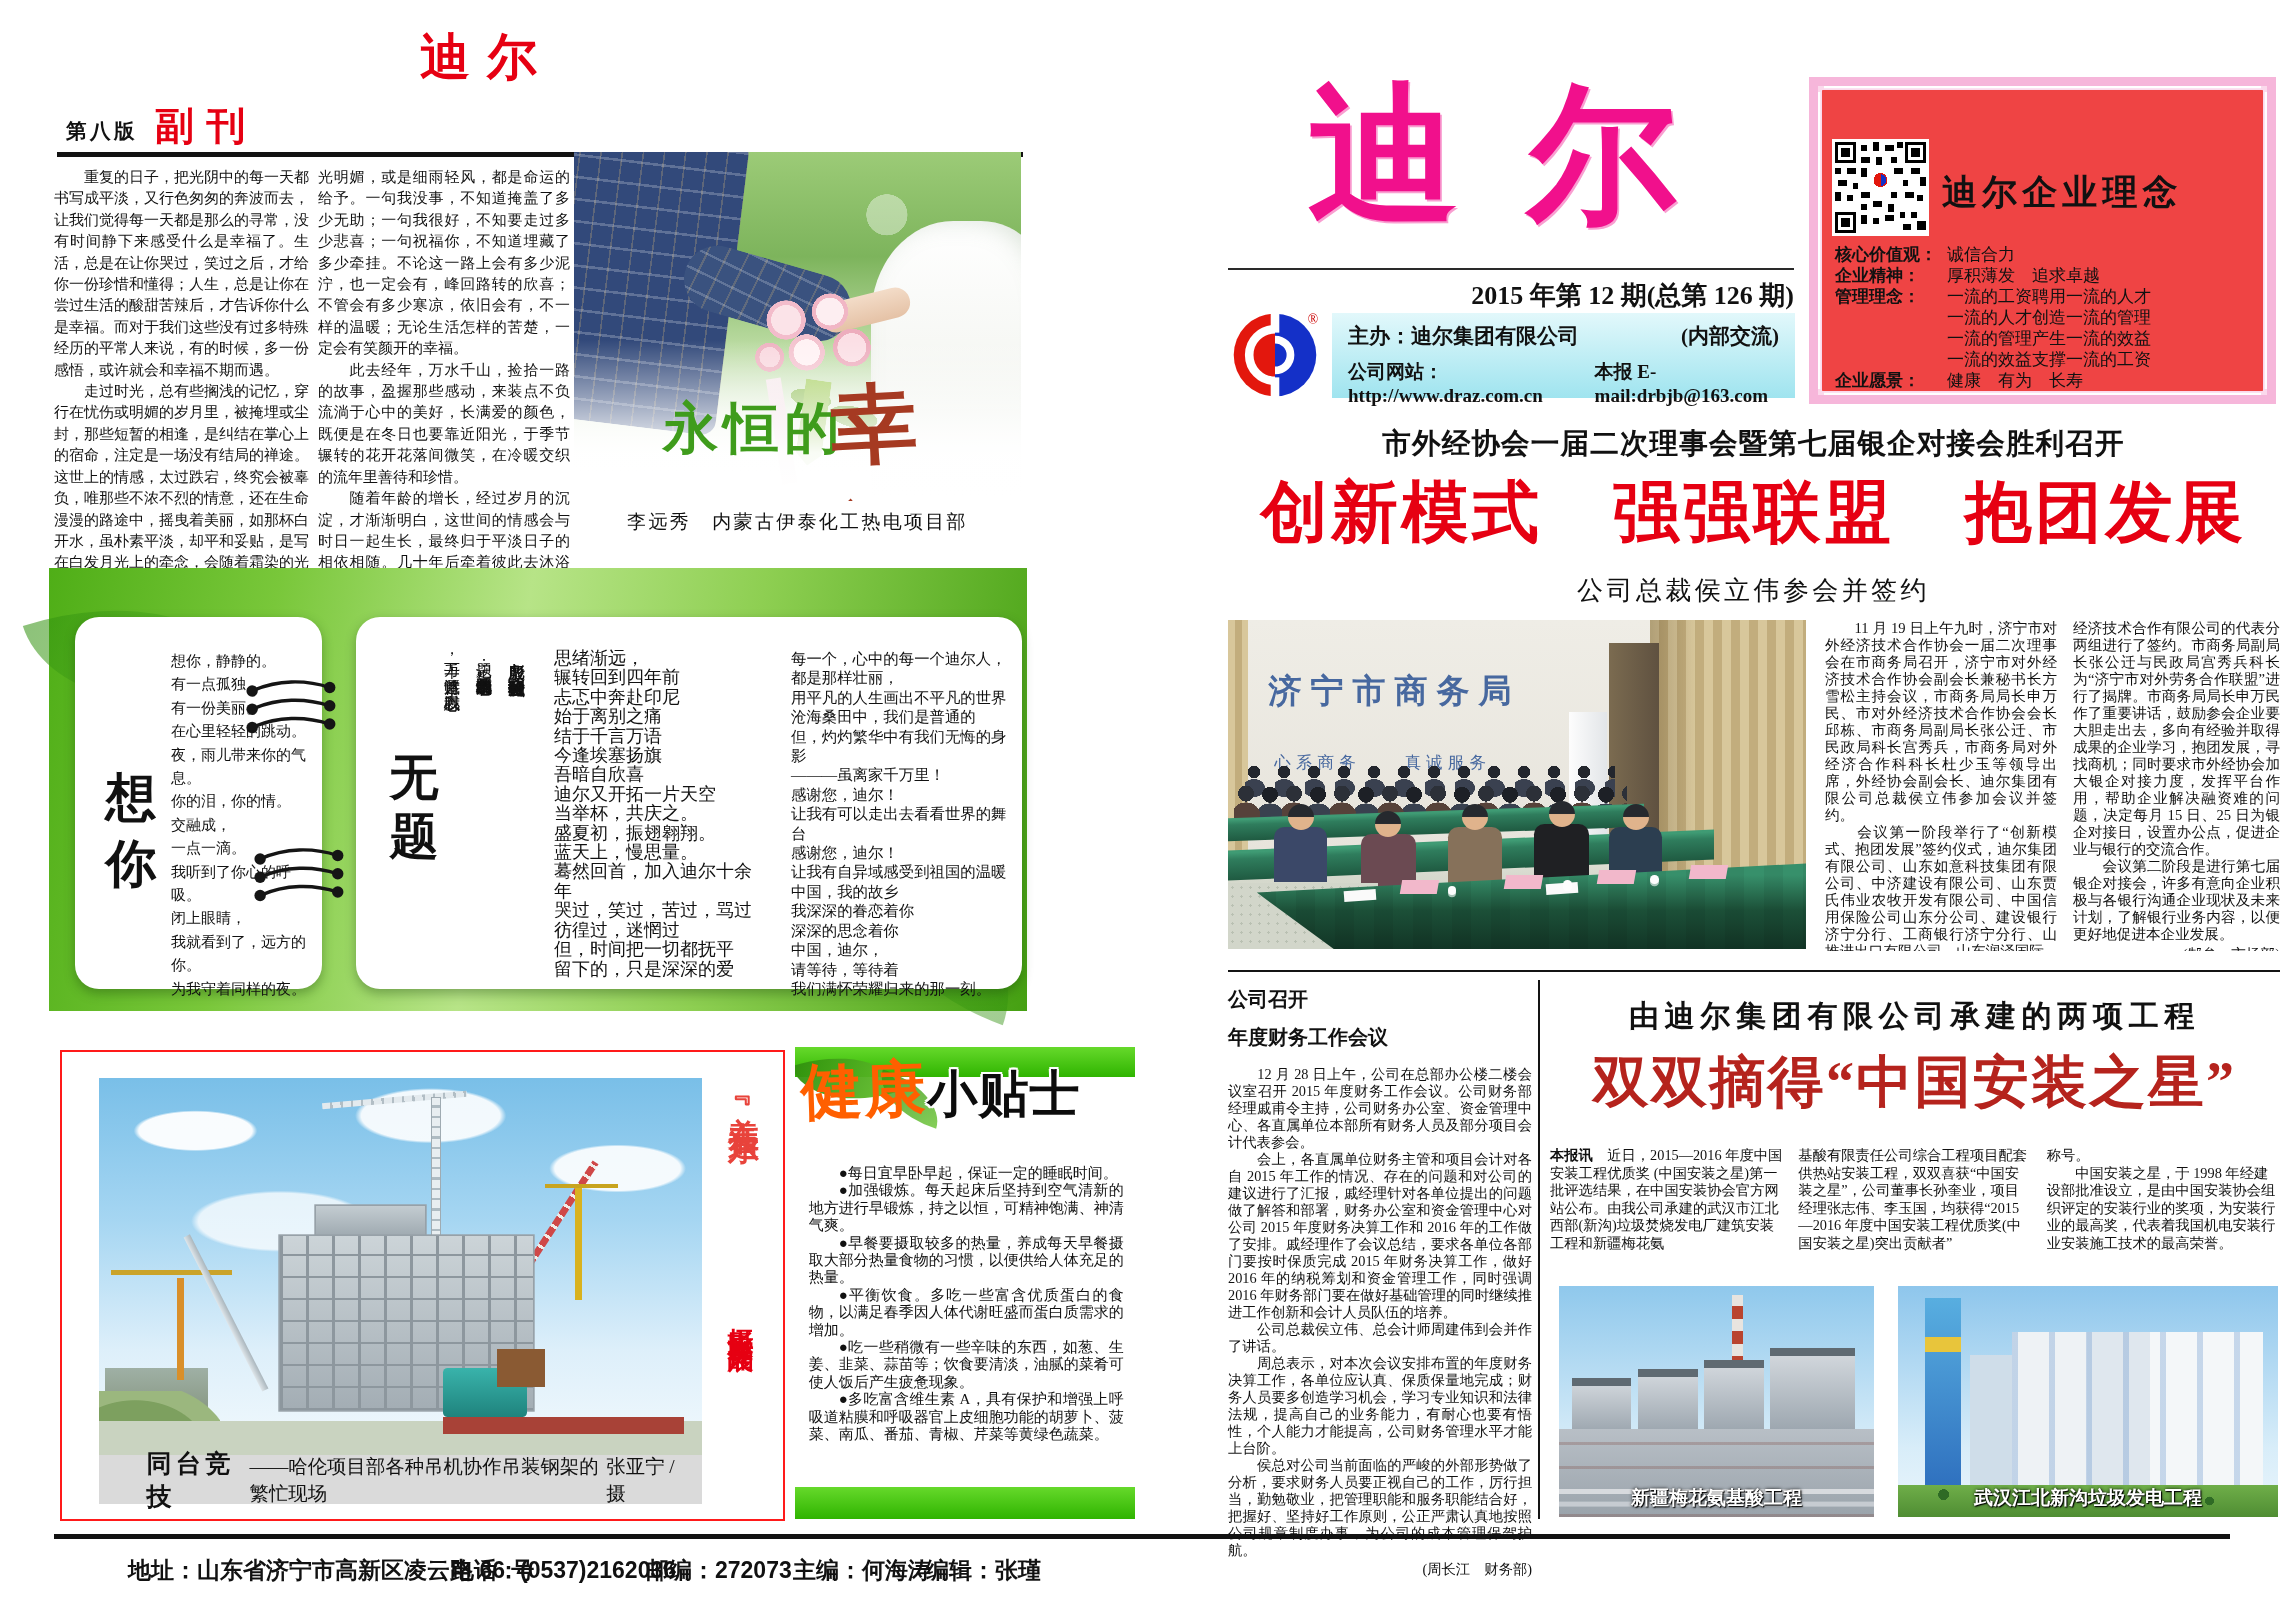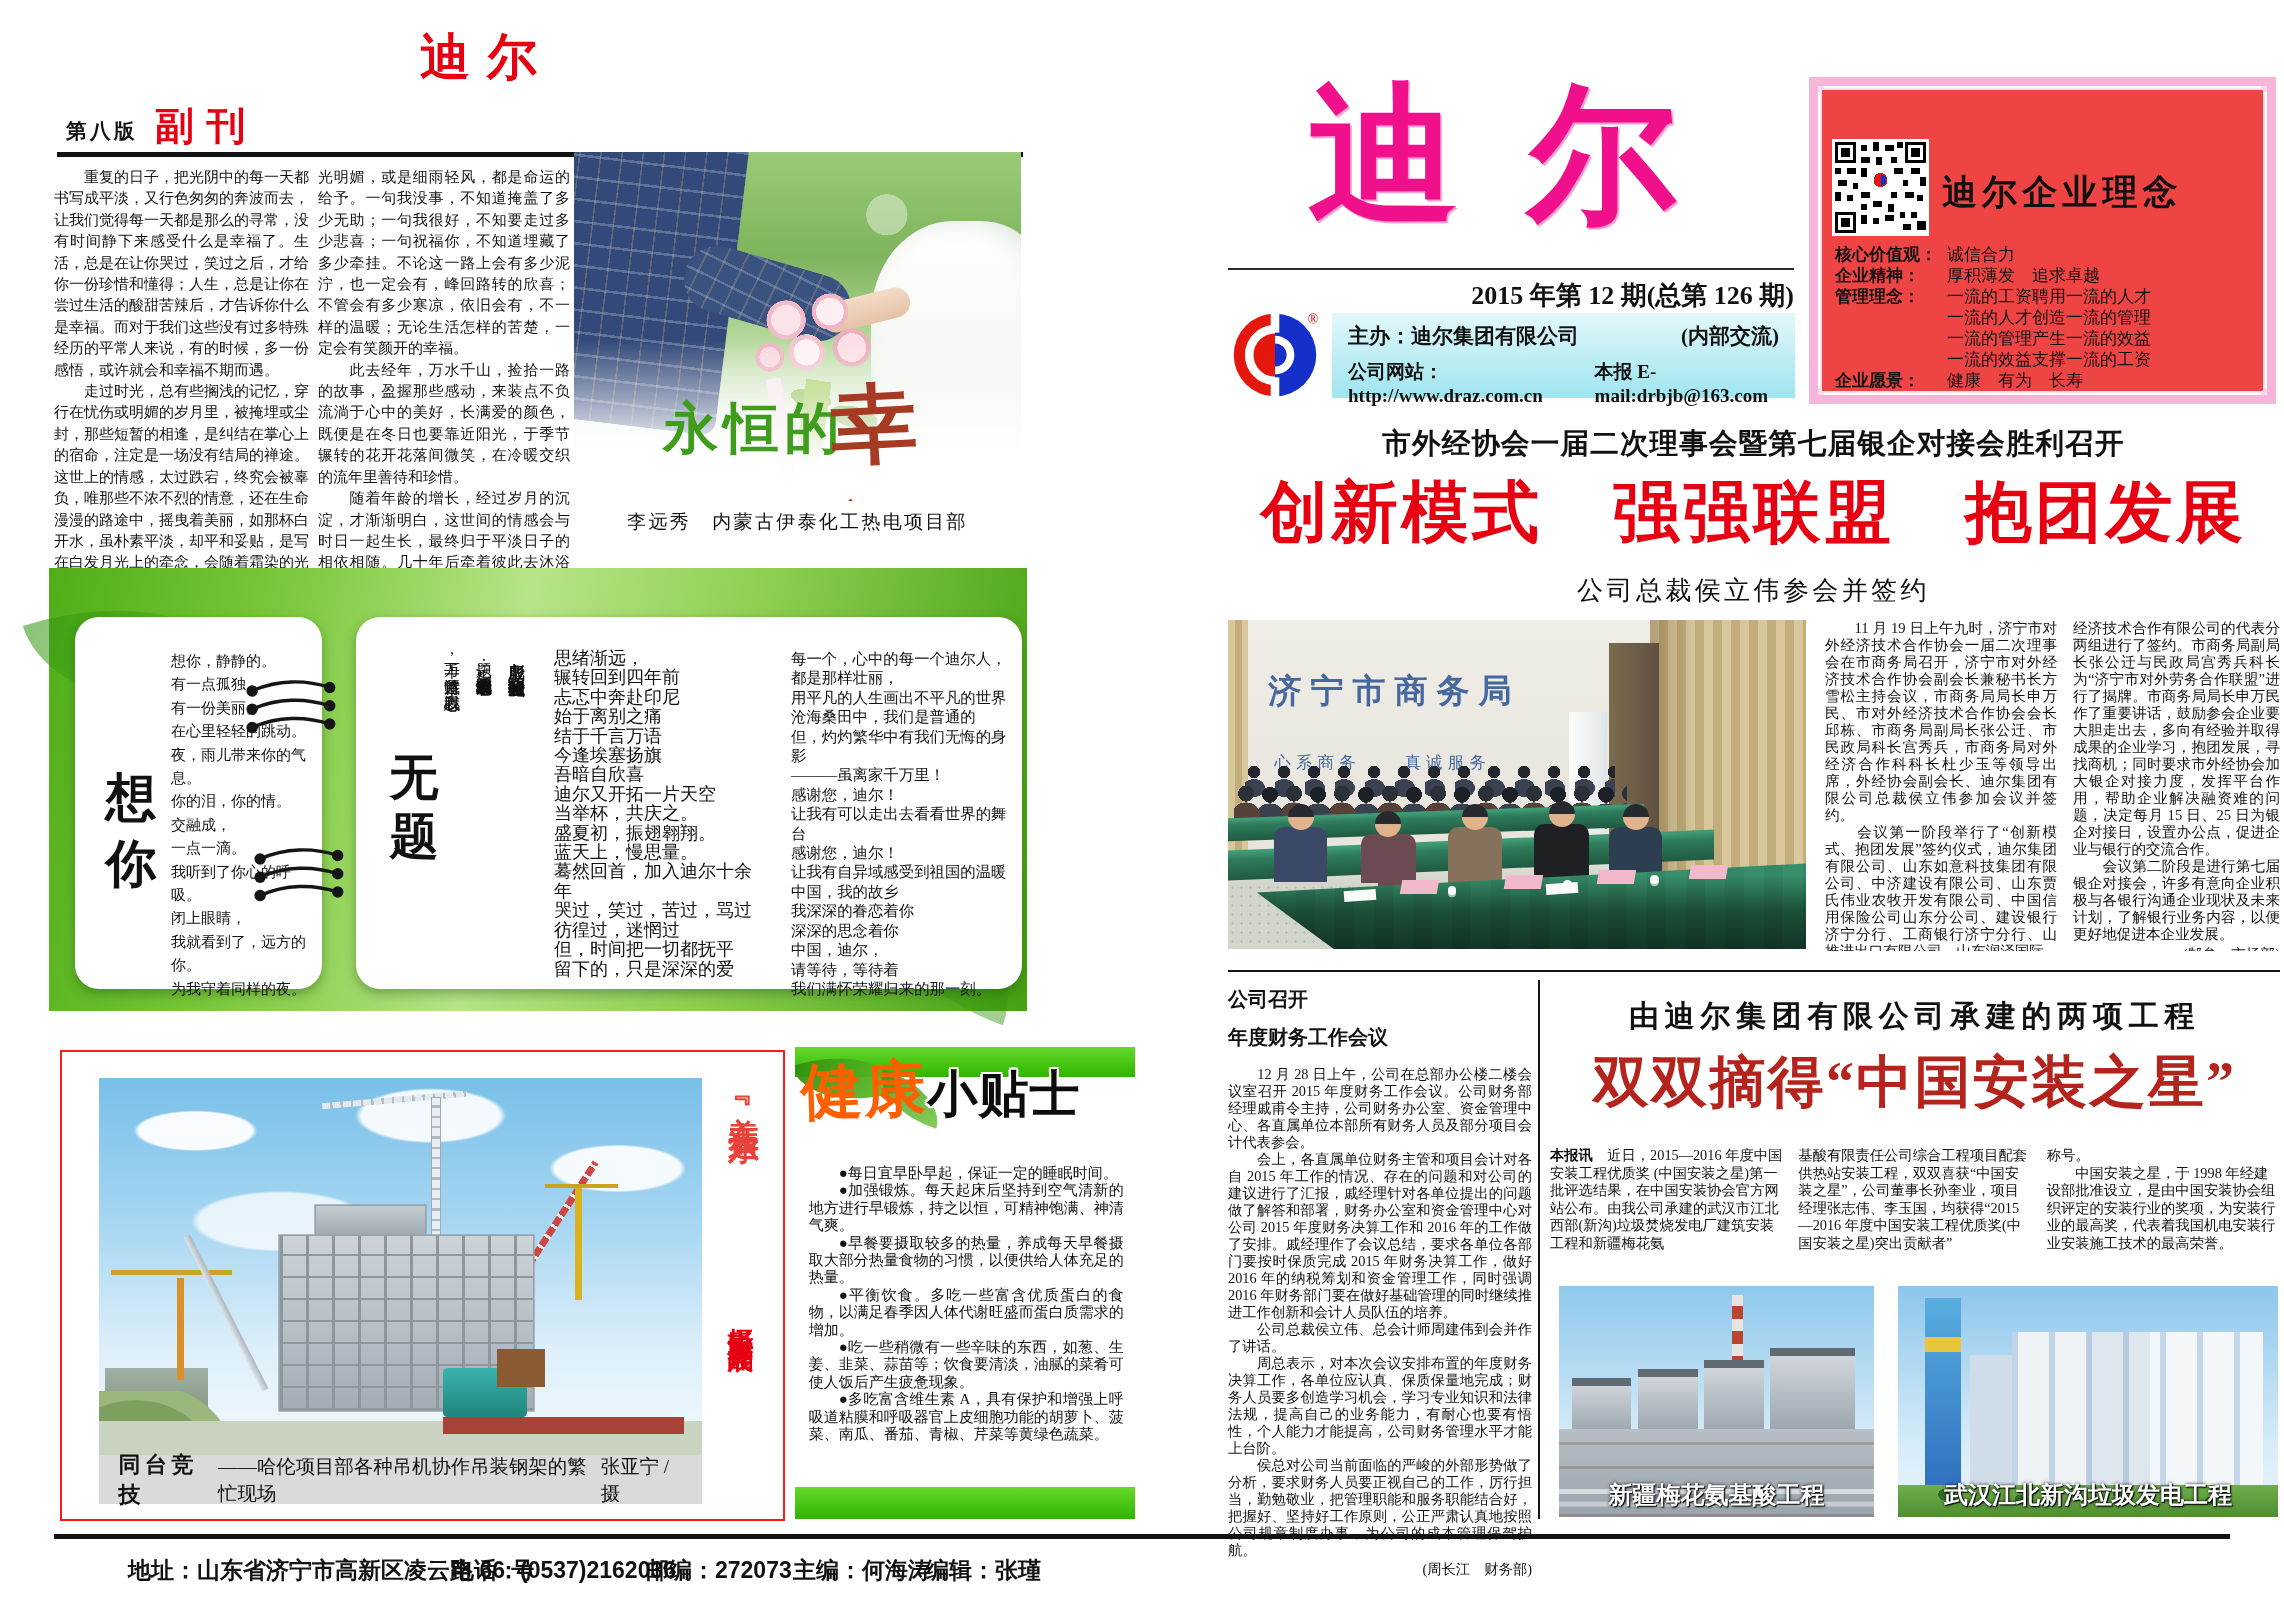--- a/index.html
+++ b/index.html
@@ -106,21 +106,21 @@
   #cr3{left:79%;top:29%;width:6.3px;height:30%;background:#d9b21e;}
   #cr3j{left:74%;top:28%;width:12%;height:4.6px;background:#c8a41f;}
   #cr4m{left:13%;top:53%;width:6.3px;height:27%;background:#d98f2a;}
   #cr4j{left:2%;top:51%;width:20%;height:4.6px;background:#caa32a;}
   #cr5{left:27%;top:37%;width:6.9px;height:46%;transform:rotate(-27deg);transform-origin:bottom center;background:linear-gradient(90deg,#dfe6ea,#aab6bd);}
   #mach1{left:57%;top:77%;width:14%;height:13%;border-radius:4.6px;background:linear-gradient(#39b3ab,#1f837d);}
   #mach2{left:66%;top:72%;width:8%;height:10%;background:#8a5a33;}
   #cground{left:0;top:91%;width:100%;height:9%;background:#c9d3c0;}
   #cmound{left:0;top:83%;width:20%;height:17%;background:radial-gradient(ellipse at 30% 100%,#7da05f 0 60%,#9bb77e 61% 80%,transparent 81%);}
   #ccap{left:37px;top:403px;width:603px;height:49px;background:#dadada;display:flex;align-items:center;padding:0 19.4px;box-sizing:border-box;gap:5.7px;}
-  #ccap .t1{font-size:22px;font-weight:900;letter-spacing:4.6px;}
+  #ccap .t1{font-size:25px;font-weight:900;letter-spacing:4.6px;margin-left:28px;}
   #ccap .t2{font-size:19.4px;}
   #ccap .t3{font-size:19.4px;margin-left:auto;}
   #contest-title{left:660px;top:34px;font-size:31px;font-weight:700;color:#e8433b;letter-spacing:5.7px;}
   #contest-sub{left:661px;top:255px;font-size:26px;font-weight:900;color:#e60012;letter-spacing:3.4px;}
 
   
   #tips{left:795px;top:1047px;width:340px;height:472px;background:#fff;overflow:hidden;}
   .tbar{position:absolute;left:0;width:100%;height:30px;background:linear-gradient(180deg,#66d92b,#2fb400);}
   #tbar1{top:0;}
   #tbar2{top:440px;height:32px;}
@@ -218,21 +218,21 @@
   
   #award{left:1550px;top:980px;width:729px;}
   #akick{text-align:center;font-size:30px;font-weight:600;letter-spacing:5.7px;margin-top:16px;}
   #ahead{text-align:center;font-size:56px;font-weight:900;color:#b5231d;letter-spacing:2.3px;margin-top:8px;}
   #acols{display:flex;gap:16px;margin-top:26px;}
   #acols .ac{flex:1;font-size:14.3px;line-height:17.5px;}
   #acols b{font-family:"Liberation Sans","DejaVu Sans",sans-serif;font-size:14.3px;}
   .aphoto{position:absolute;top:1286px;height:231px;overflow:hidden;}
   #aphoto1{left:1559px;width:315px;}
   #aphoto2{left:1898px;width:380px;}
-  .pcapt{position:absolute;bottom:5.7px;left:0;width:100%;text-align:center;font-size:24px;font-weight:700;color:#fff;
+  .pcapt{position:absolute;bottom:5.7px;left:0;width:100%;text-align:center;font-size:19px;font-weight:700;color:#fff;
          text-shadow:0 0 3.4px #000,1.1px 1.1px 1.1px #000;}
   
   #aphoto1 .sky{position:absolute;inset:0;background:linear-gradient(180deg,#8fc8ec,#cfe8f7 60%,#e9f4fb);}
   .boiler{position:absolute;background:linear-gradient(180deg,#d6dbe0,#9aa4ad);box-shadow:inset 0 8px 0 #5f6a72;}
   #p1base{position:absolute;left:0;top:62%;width:100%;height:38%;
      background:repeating-linear-gradient(0deg,rgba(120,60,50,.25) 0 3.4px,transparent 3.4px 24px),linear-gradient(#b8bfc6,#9aa3ab);}
   #p1chim{position:absolute;left:55%;top:4%;width:3.4%;height:32%;background:repeating-linear-gradient(0deg,#b9442f 0 12.6px,#e8e4df 12.6px 25px);}
   #p1pipe{position:absolute;left:0;top:88%;width:100%;height:5.1px;background:#d7dade;box-shadow:0 12.6px 0 #c6cbd1;}
   
   #aphoto2 .sky{position:absolute;inset:0;background:linear-gradient(180deg,#8ec6ec,#d8edf9 70%,#eaf5fc);}

